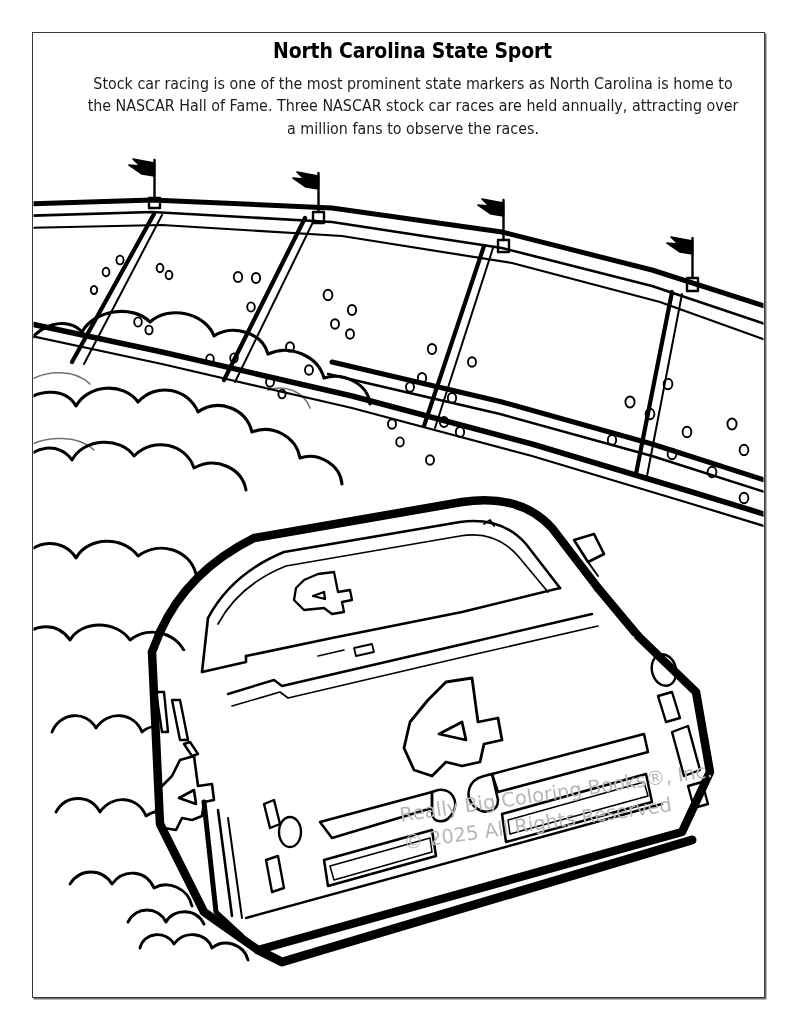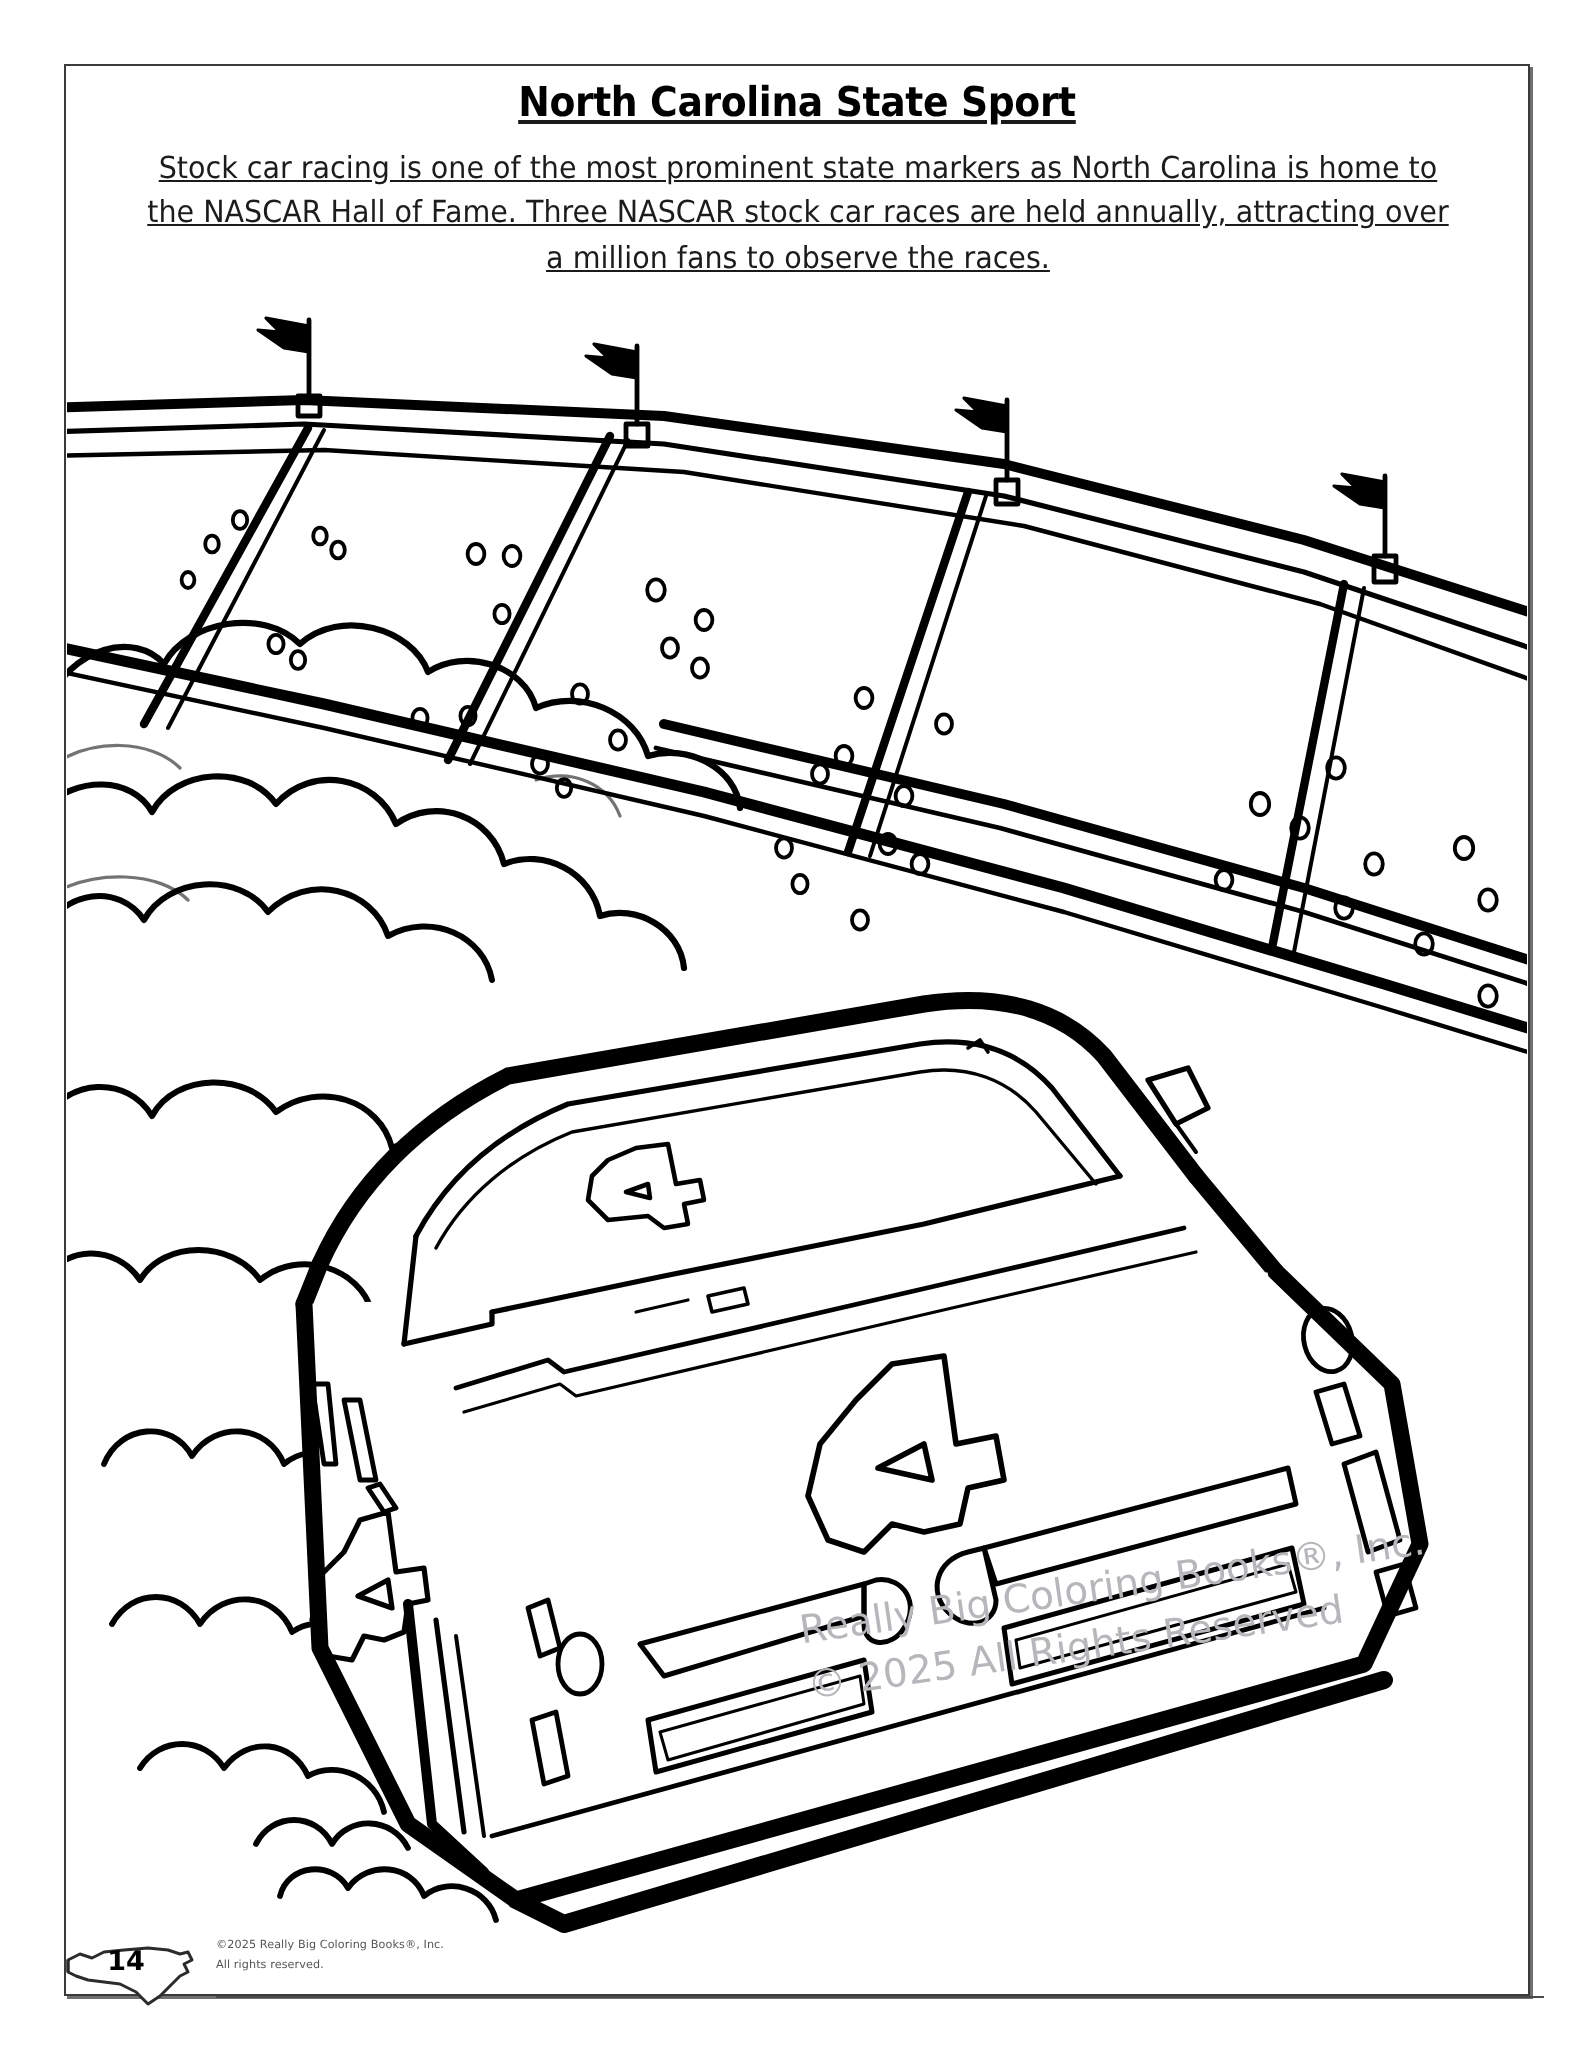--- a/index.html
+++ b/index.html
@@ -34,26 +34,25 @@
     height: 966px;
     border: 1.6px solid #3a3a3a;
     box-sizing: border-box;
     box-shadow: 1.5px 1.5px 0 0 #6f6f6f;
     background: transparent;
   }
 
   
   #header-block {
     position: absolute;
-    left: 46px;
+    left: 60px;
     top: 34px;
     width: 705px;
     text-align: center;
     z-index: 6;
-    text-decoration: underline;
   }
   #page-title {
     font-family: "DejaVu Sans", sans-serif;
     font-weight: bold;
     font-size: 20.5px;
     letter-spacing: -0.2px;
     line-height: 1.1;
     margin: 6px 0 0 0;
     color: #000;
     transform: scaleX(0.92);
@@ -395,32 +394,14 @@
         </g>
       </g>
     </svg>
   </div>
 
   <div id="watermark">
     <div class="wm-line">Really Big Coloring Books®, Inc.</div>
     <div class="wm-line">© 2025 All Rights Reserved</div>
   </div>
 
-  <div id="footer">
-
-    <svg id="footer-state-badge" viewBox="0 0 76 44" xmlns="http://www.w3.org/2000/svg">
-      <path d="M 2 18 L 8 15 L 14 17 L 20 14 L 30 13 L 42 12 L 52 13 L 58 15
-               L 62 14 L 64 18 L 60 20 L 62 24 L 58 26 L 54 30 L 48 36 L 42 40
-               L 36 34 L 28 30 L 20 29 L 12 28 L 6 26 L 2 24 Z" fill="#ffffff" stroke="#2b2b2b" stroke-width="1.5" stroke-linejoin="round" stroke-linecap="round"></path>
-      <path d="M 2 18 L 2 24" fill="none" stroke="#2b2b2b" stroke-width="1.5"></path>
-    </svg>
-
-    <div id="footer-page-number">14</div>
-
-    <div id="footer-copyright">
-      <div class="cr-line">©2025 Really Big Coloring Books®, Inc.</div>
-      <div class="cr-line">All rights reserved.</div>
-    </div>
-
-    <div id="footer-rule"></div>
-  </div>
 
 </div>
 
 </body></html>

